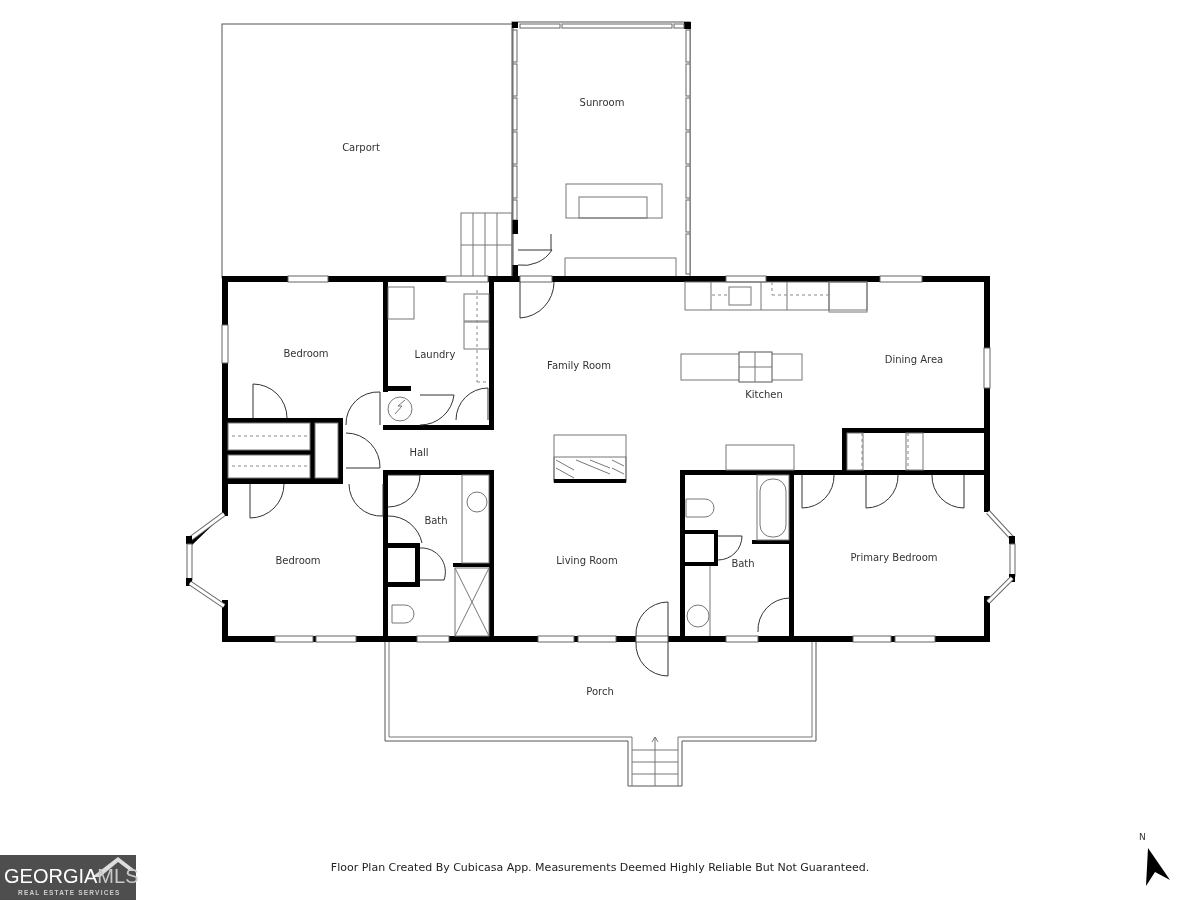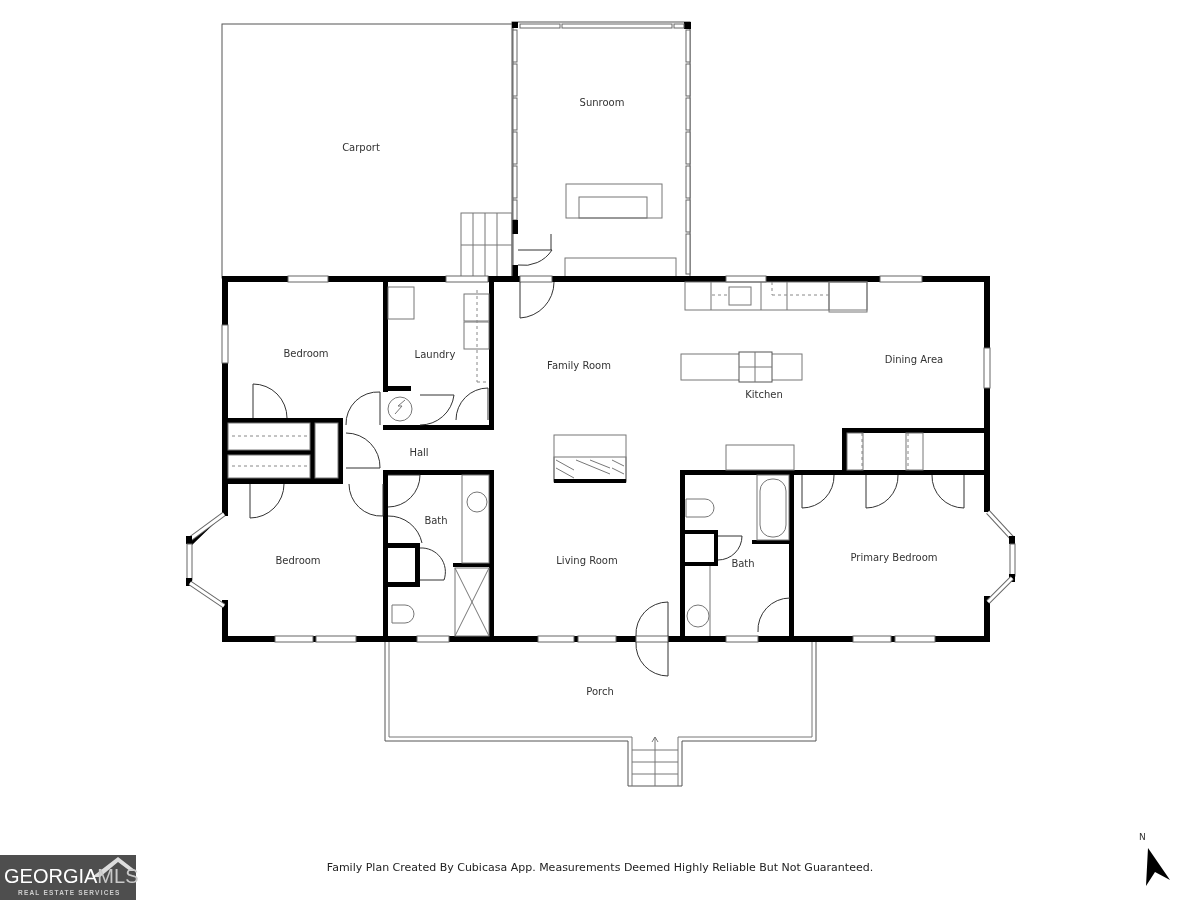--- a/index.html
+++ b/index.html
@@ -275,18 +275,18 @@
 </svg>
 
 <div class="logo">
   <svg class="logo-roof" width="44" height="22">
     <polygon points="0,22 26,2 44,16 38,16 26,7 8,22" fill="#ddd"></polygon>
   </svg>
   <div class="logo-main"><span>GEORGIA</span><span class="light">MLS</span></div>
   <div class="logo-sub">REAL ESTATE SERVICES</div>
 </div>
 
-<div class="footer">Family Plan Created By Cubicasa App. Measurements Deemed Highly Reliable But Not Guaranteed.</div>
+<div class="footer">Floor Plan Created By Cubicasa App. Measurements Deemed Highly Reliable But Not Guaranteed.</div>
 
 <div class="compass-n">N</div>
 <svg class="compass" width="40" height="60">
   <polygon points="12,16 10,54 19,40 34,48" fill="#000"></polygon>
 </svg>
 
 </body></html>

